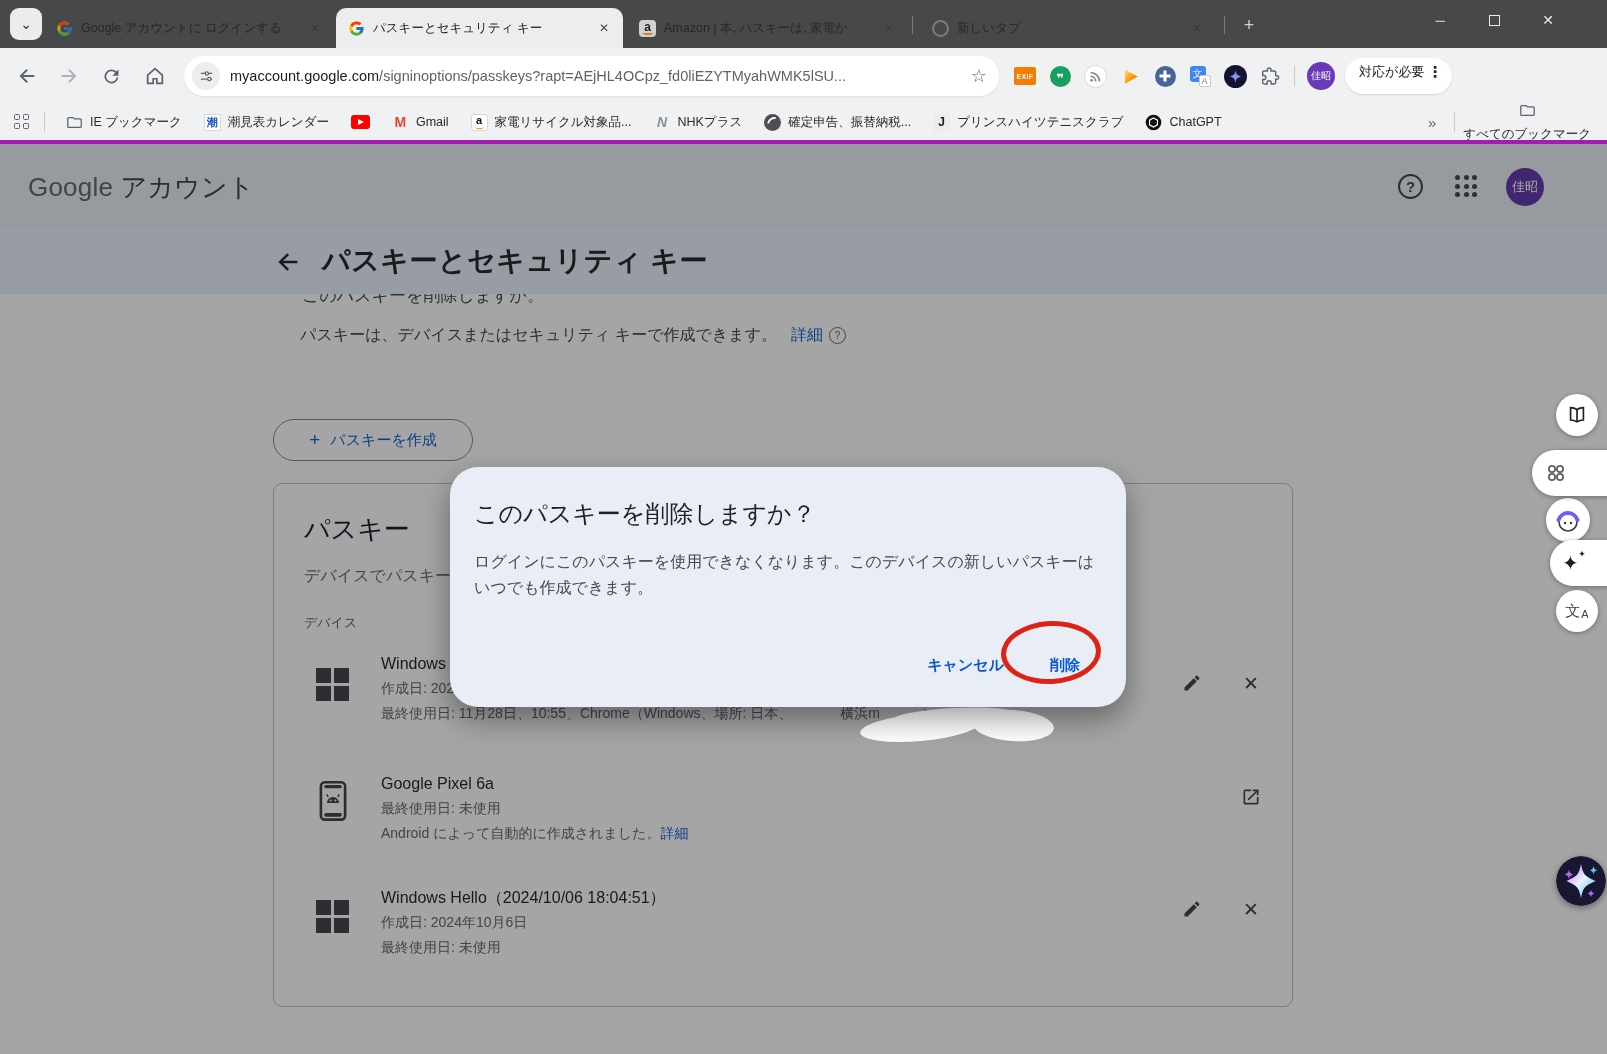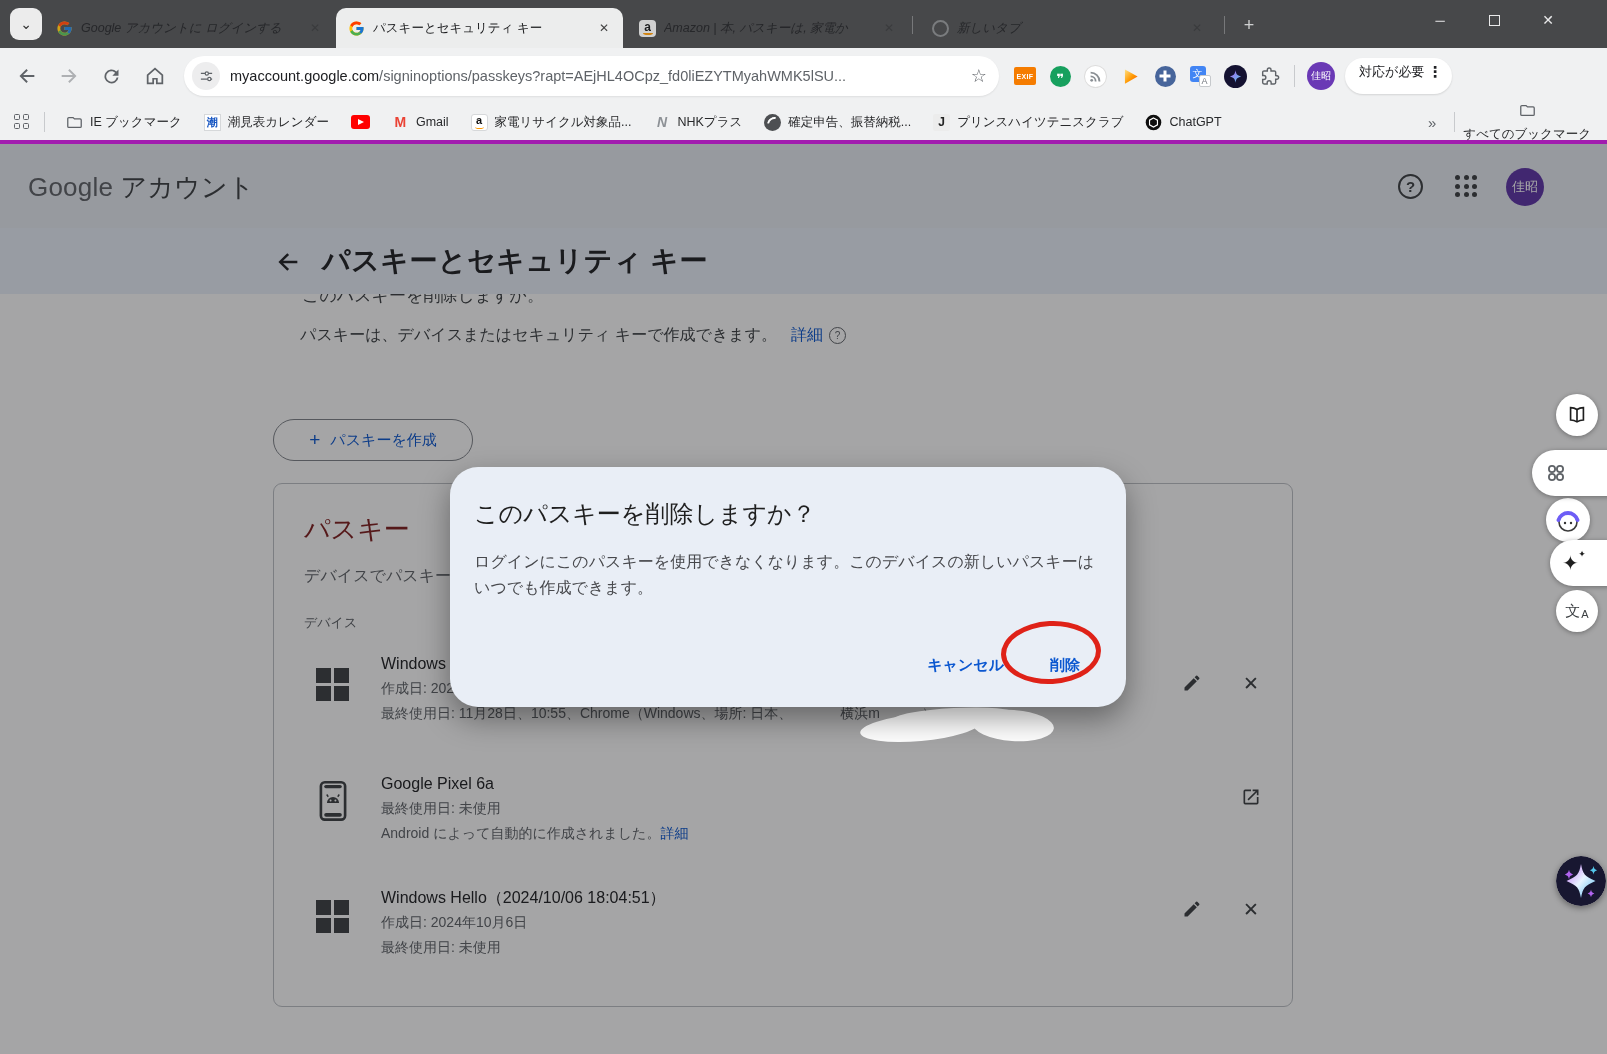--- a/index.html
+++ b/index.html
@@ -8,21 +8,21 @@
     position:relative; overflow:hidden;
     font-family:"Liberation Sans","DejaVu Sans",sans-serif;
     background:#fff;
   }
   svg { display:block; }
 
   
   .tabstrip { position:absolute; left:0; top:0; width:1607px; height:48px; background:#47484a; }
   .tab-search { position:absolute; left:10px; top:8px; width:32px; height:32px; background:#ececec; border-radius:9px; display:flex; align-items:center; justify-content:center; color:#333; font-size:14px; }
   .tab { position:absolute; top:8px; height:40px; display:flex; align-items:center; padding:0 10px 0 12px; border-radius:10px 10px 0 0; }
-  .tab.inactive .tab-title { color:#26272a;font-style:italic; }
+  .tab.inactive .tab-title { color:#26272a; }
   .tab.inactive .fav { opacity:.75; }
   .tab.active { background:#eceded; }
   .tab.active .tab-title { color:#1b1c1e; }
   .tab-title { font-size:12.5px; white-space:nowrap; overflow:hidden; flex:1; margin:0 8px; }
   .tab-close { font-size:12px; color:#3a3b3d; width:18px; height:18px; border-radius:50%; display:flex; align-items:center; justify-content:center; flex:none; }
   .tab.active .tab-close { color:#444; }
   .t1 { left:44px; width:290px; }
   .t2 { left:336px; width:287px; }
   .t3 { left:627px; width:281px; }
   .t4 { left:920px; width:296px; }
@@ -102,21 +102,21 @@
   .title-strip { position:absolute; left:0; top:84px; width:1607px; height:66px; background:#eaf0fb; z-index:2; }
   .back-arrow { position:absolute; left:274px; top:20px; width:28px; height:28px; }
   .page-title { position:absolute; left:322px; top:14px; font-size:28px; font-weight:600; color:#202124; letter-spacing:.5px; }
   .intro { position:absolute; left:300px; top:181px; font-size:16px; color:#3c4043; z-index:1; display:flex; align-items:center; gap:6px; }
   .intro .lnk { color:#0b57d0; margin-left:8px; }
   .intro-help { width:17px; height:17px; border:1.6px solid #5f6368; border-radius:50%; color:#5f6368; font-size:10px; display:flex; align-items:center; justify-content:center; }
   .create-btn { position:absolute; left:273px; top:275px; width:200px; height:42px; border:1px solid #80848a; border-radius:21px; background:transparent; display:flex; align-items:center; justify-content:center; gap:10px; color:#0b57d0; font-size:15px; font-weight:500; z-index:1; }
   .create-plus { font-size:19px; font-weight:400; }
 
   .card { position:absolute; left:273px; top:339px; width:1020px; height:524px; border:1px solid #bdc1c6; border-radius:9px; z-index:1; }
-  .card-title { position:absolute; left:30px; top:28px; font-size:26px; color:#7f1d1d; }
+  .card-title { position:absolute; left:30px; top:28px; font-size:26px; color:#0f172a; }
   .card-sub { position:absolute; left:30px; top:82px; font-size:16px; color:#5f6368; }
   .card-section { position:absolute; left:30px; top:130px; font-size:13px; color:#5f6368; }
 
   .dev-row { position:absolute; left:30px; }
   .r1 { top:168px; } .r2 { top:288px; } .r3 { top:402px; }
   .dev-icon { position:absolute; left:12px; }
   .win-tiles { display:grid; grid-template-columns:15px 15px; grid-template-rows:15px 15px; gap:3px; }
   .win-tiles span { background:#3c4043; }
   .dev-texts { position:absolute; left:77px; top:0; white-space:nowrap; }
   .dev-name { font-size:16px; color:#202124; line-height:24px; }

